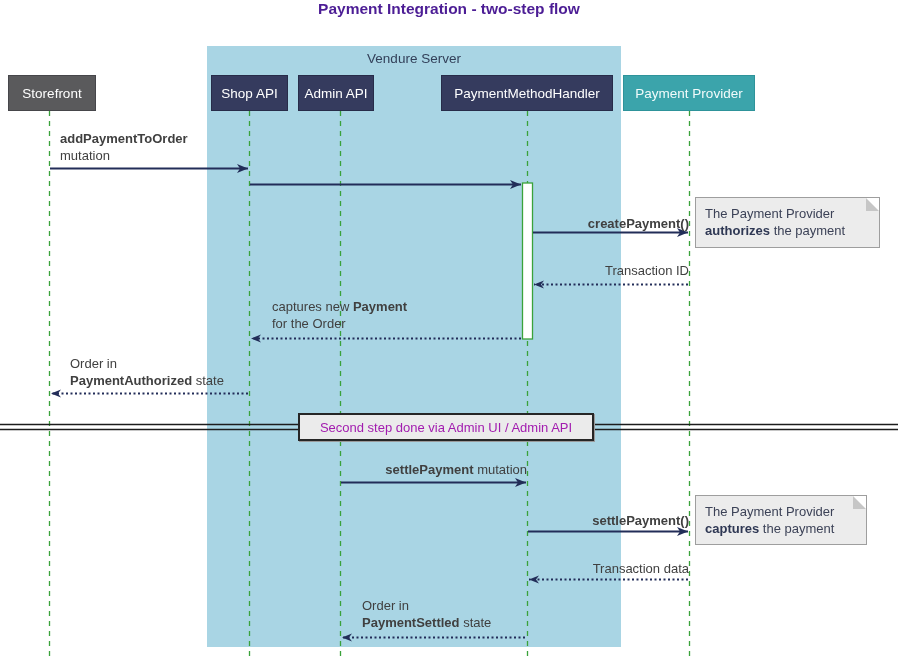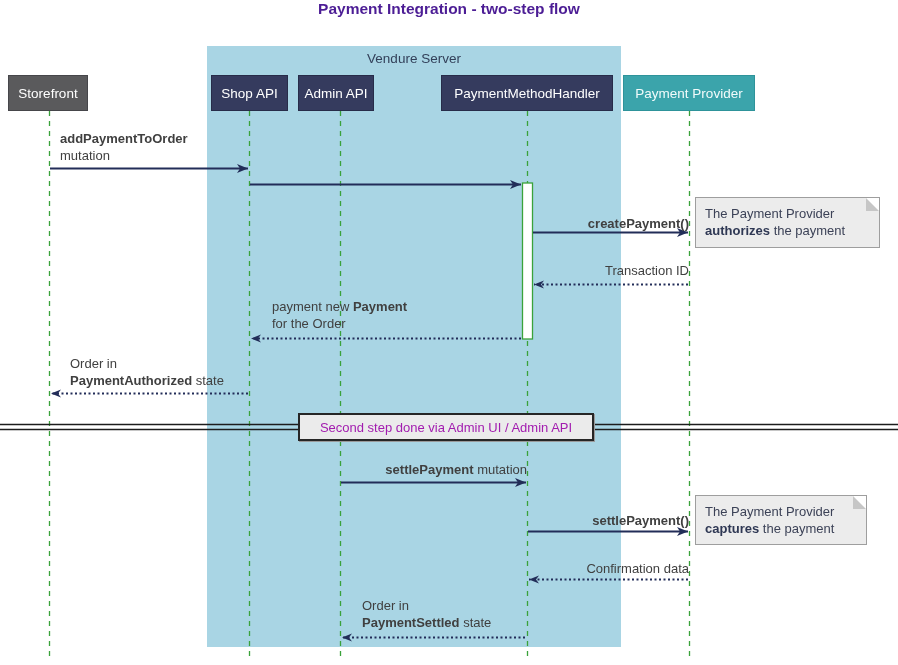--- a/index.html
+++ b/index.html
@@ -82,21 +82,21 @@
     <line x1="341" y1="482.5" x2="526" y2="482.5" stroke="#222d58" stroke-width="2" marker-end="url(#ah)"></line>
     <line x1="528" y1="531.5" x2="688" y2="531.5" stroke="#222d58" stroke-width="2" marker-end="url(#ah)"></line>
 
     <line x1="688" y1="284.5" x2="534" y2="284.5" stroke="#222d58" stroke-width="1.8" stroke-dasharray="2,2.5" marker-end="url(#ahr)"></line>
     <line x1="521" y1="338.5" x2="251" y2="338.5" stroke="#222d58" stroke-width="1.8" stroke-dasharray="2,2.5" marker-end="url(#ahr)"></line>
     <line x1="248" y1="393.5" x2="51" y2="393.5" stroke="#222d58" stroke-width="1.8" stroke-dasharray="2,2.5" marker-end="url(#ahr)"></line>
     <line x1="688" y1="579.5" x2="529" y2="579.5" stroke="#222d58" stroke-width="1.8" stroke-dasharray="2,2.5" marker-end="url(#ahr)"></line>
     <line x1="525" y1="637.5" x2="342" y2="637.5" stroke="#222d58" stroke-width="1.8" stroke-dasharray="2,2.5" marker-end="url(#ahr)"></line>
   </svg>
 
-  <div class="abs participant p-gray" style="left:8px; width:80px;">
+  <div class="abs participant p-gray" style="left:8px; width:88px;">
     <span>Storefront</span>
   </div>
   <div class="abs participant p-navy" style="left:211px; width:77px;">
     <span>Shop API</span>
   </div>
   <div class="abs participant p-navy" style="left:298px; width:76px;">
     <span>Admin API</span>
   </div>
   <div class="abs participant p-navy" style="left:441px; width:172px;">
     <span>PaymentMethodHandler</span>
@@ -108,40 +108,40 @@
   <div class="abs msg" style="left:60px; top:130px;">
     <div><span class="b">addPaymentToOrder</span></div>
     <div><span>mutation</span></div>
   </div>
 
   <div class="abs msg ctr b" style="left:532px; top:215px; width:157px;">createPayment()</div>
 
   <div class="abs msg ctr" style="left:532px; top:262px; width:157px;">Transaction ID</div>
 
   <div class="abs msg" style="left:272px; top:298px;">
-    <div><span>payment new </span><span class="b">Payment</span></div>
+    <div><span>captures new </span><span class="b">Payment</span></div>
     <div><span>for the Order</span></div>
   </div>
 
   <div class="abs msg" style="left:70px; top:355px;">
     <div><span>Order in</span></div>
     <div><span class="b">PaymentAuthorized</span><span> state</span></div>
   </div>
 
   <div class="abs divider-box">
     <span>Second step done via Admin UI / Admin API</span>
   </div>
 
   <div class="abs msg ctr" style="left:340px; top:461px; width:187px;">
     <span class="b">settlePayment</span><span> mutation</span>
   </div>
 
   <div class="abs msg ctr b" style="left:527px; top:512px; width:162px;">settlePayment()</div>
 
-  <div class="abs msg ctr" style="left:527px; top:560px; width:162px;">Confirmation data</div>
+  <div class="abs msg ctr" style="left:527px; top:560px; width:162px;">Transaction data</div>
 
   <div class="abs msg" style="left:362px; top:597px;">
     <div><span>Order in</span></div>
     <div><span class="b">PaymentSettled</span><span> state</span></div>
   </div>
 
   <div class="abs note" style="left:695px; top:197px; width:185px; height:51px;">
     <div><span>The Payment Provider</span></div>
     <div><span class="b">authorizes</span><span> the payment</span></div>
   </div>

